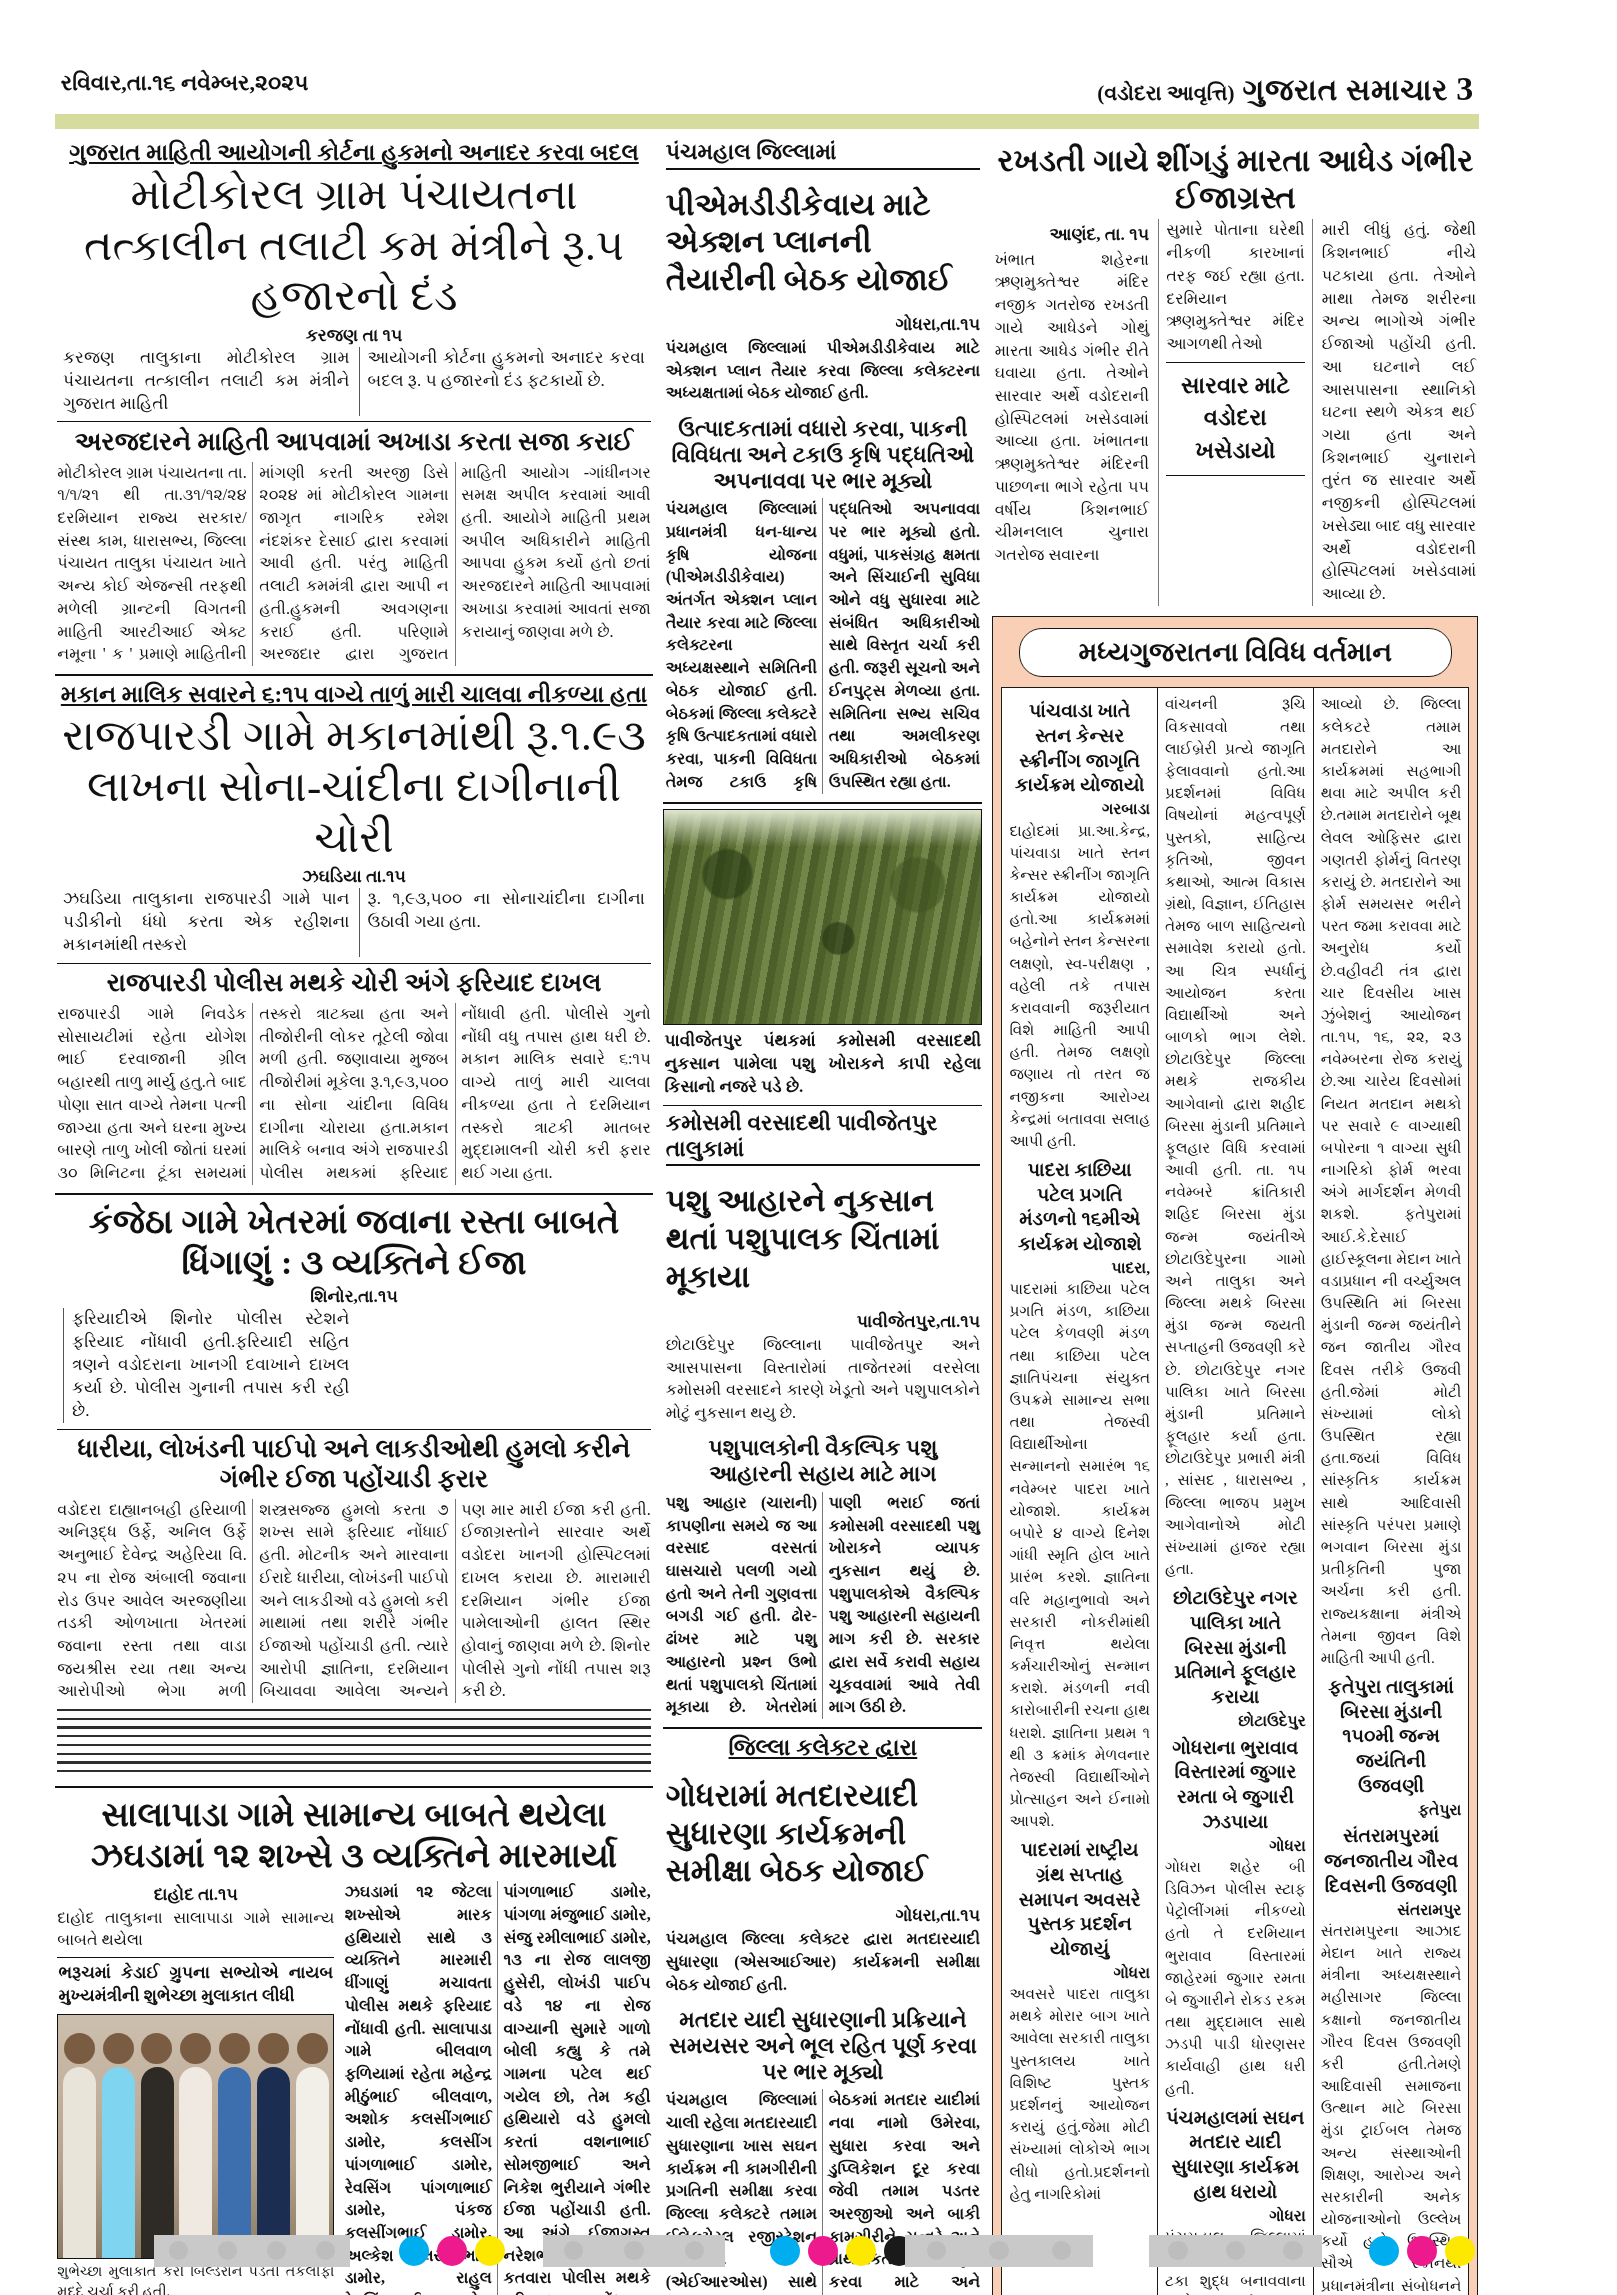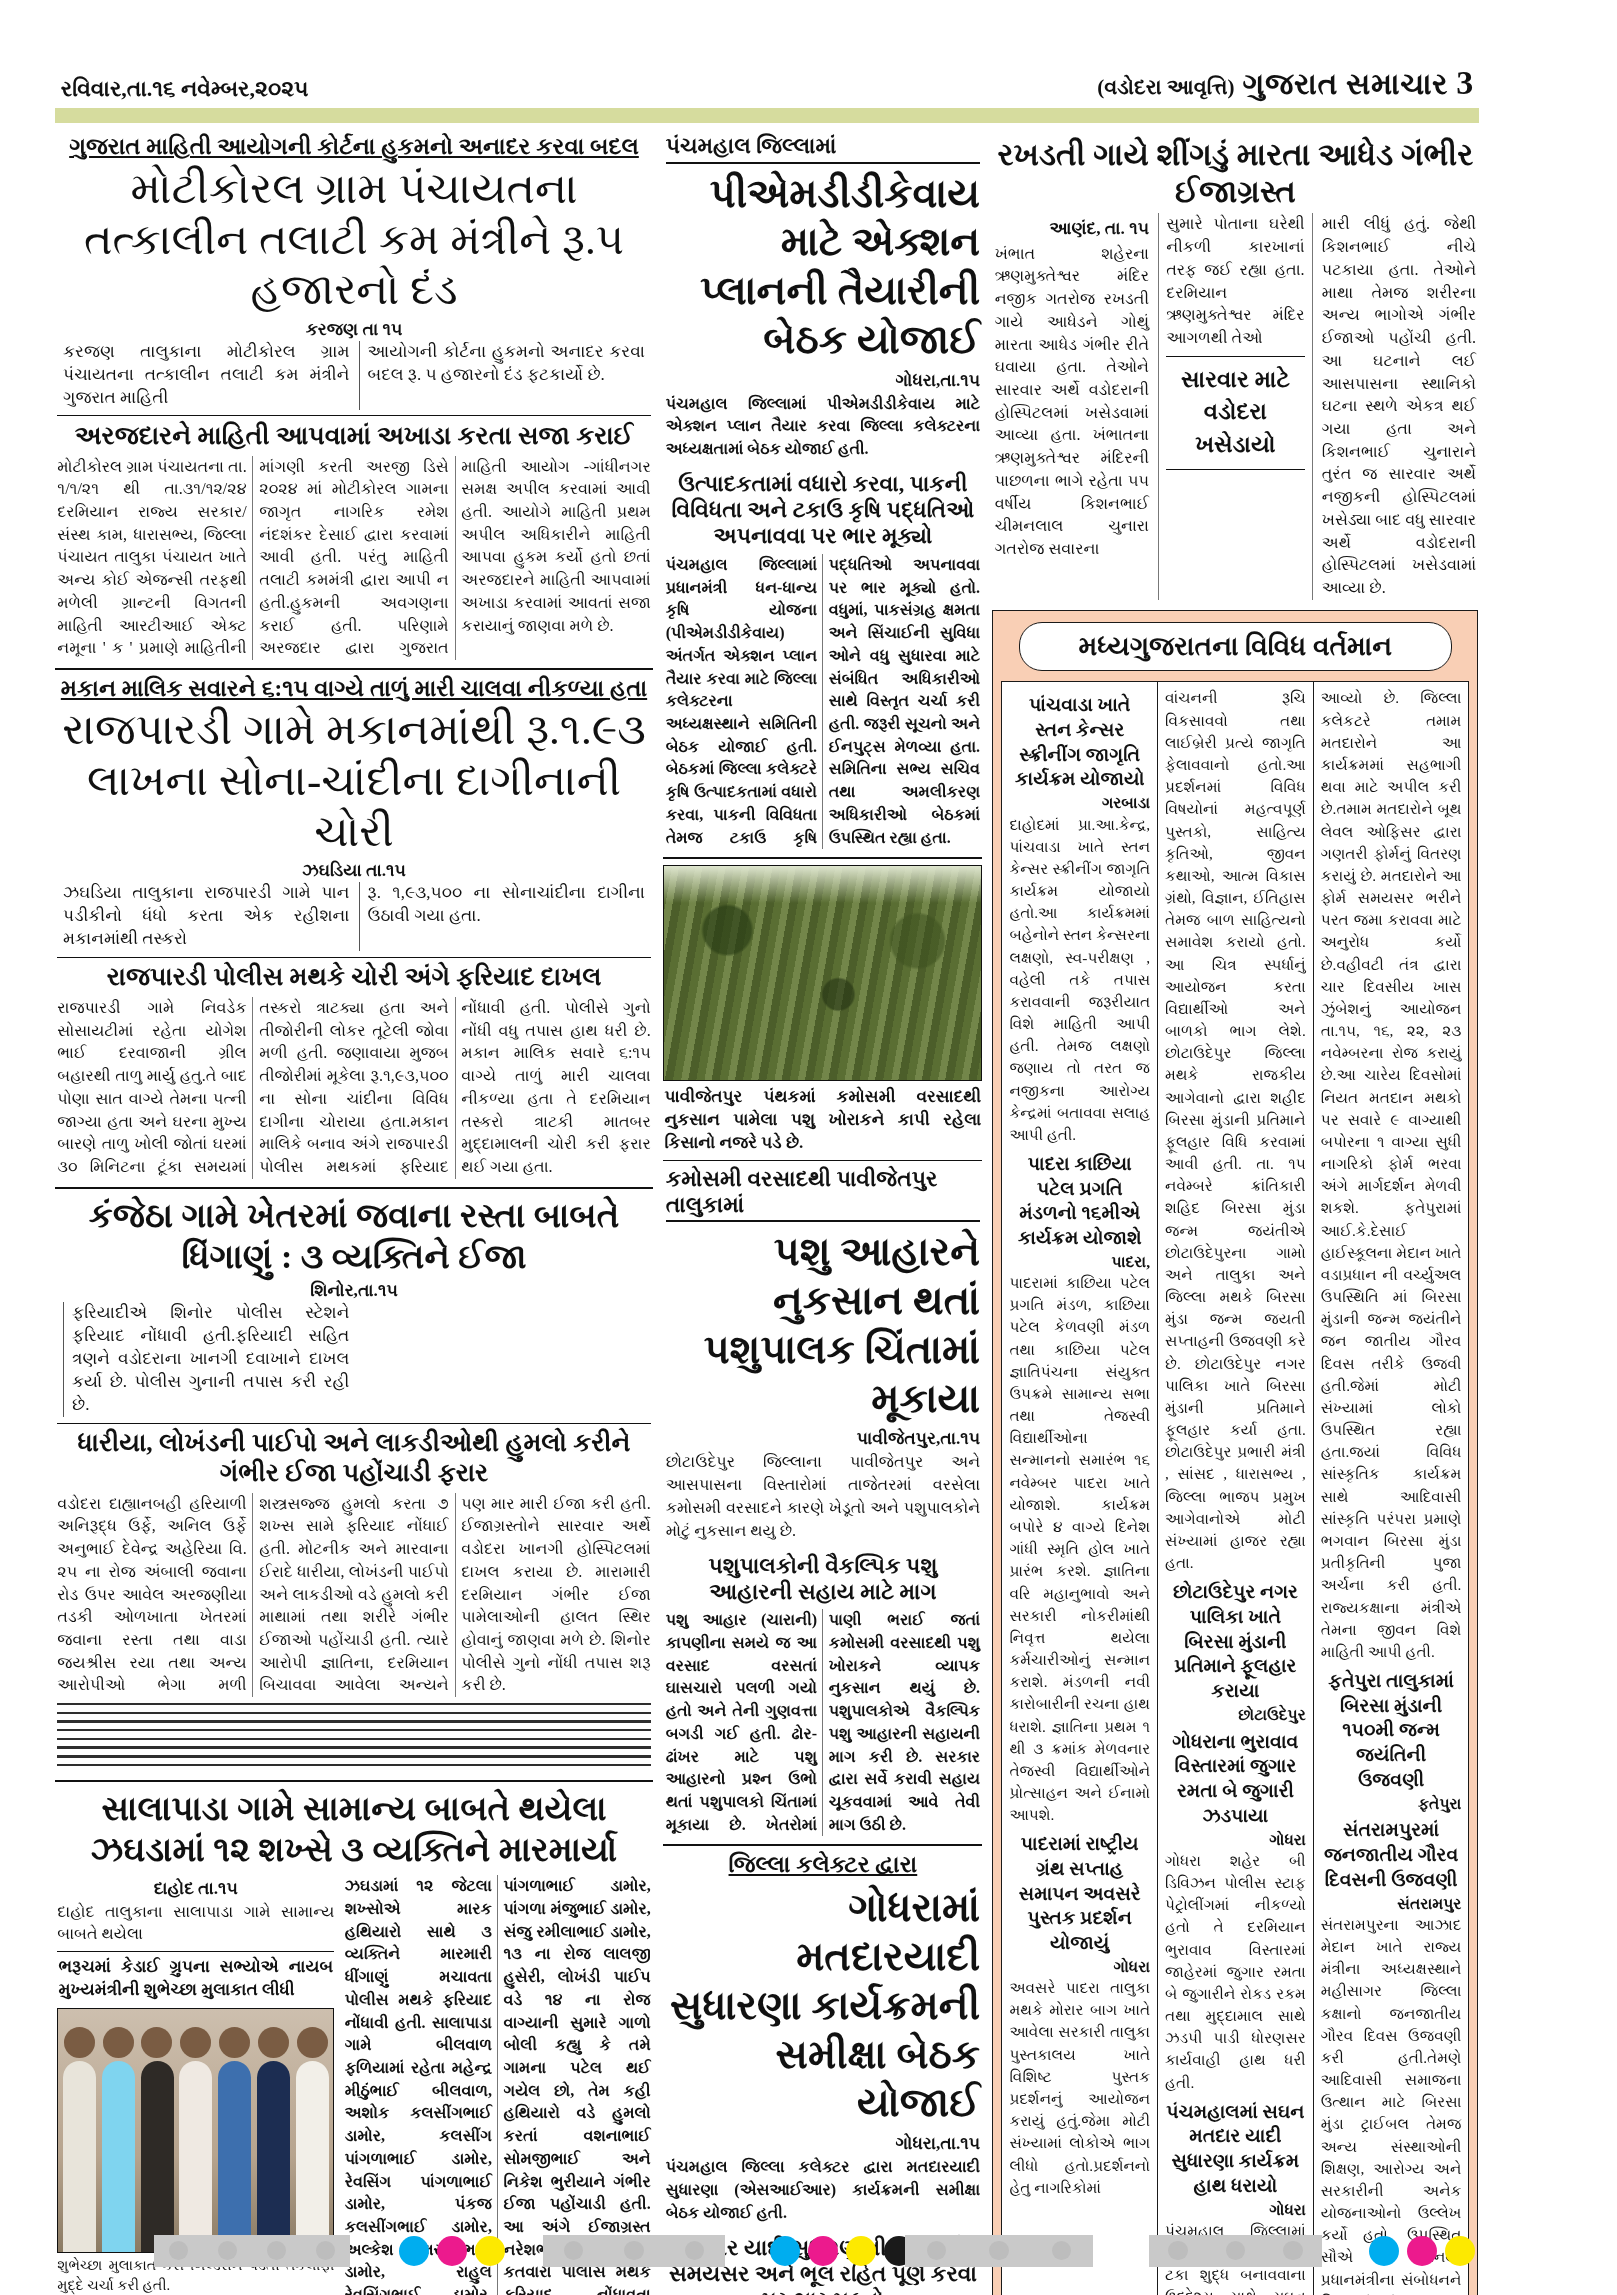--- a/index.html
+++ b/index.html
@@ -1,39 +1,39 @@
 <!DOCTYPE html>
 <html style="font-size:9.2px"><head>
 <meta charset="utf-8">
 <style>
   html,body{margin:0;padding:0;}
   body{width:1617px;height:2295px;background:#ffffff;position:relative;
        font-family:"Liberation Serif","DejaVu Serif",serif;color:#111;}
   .content{position:absolute;left:55px;top:64px;width:1424px;}
   
-  .hdr{display:flex;justify-content:space-between;align-items:flex-end;
-       border-bottom:none;padding:0 5.8px 3.5px 5.8px;}
+  .hdr{display:flex;justify-content:space-between;align-items:flex-start;
+       border-bottom:none;padding:0 5.8px 3.5px 5.8px;margin-top:6px;}
   .hdr-date{font-size:22px;font-weight:bold;}
   .hdr-right{display:flex;align-items:baseline;gap:8px;}
   .hdr-ed{font-size:21px;font-weight:bold;}
   .hdr-mast{font-size:30px;font-weight:900;letter-spacing:0.6px;}
   .hdr-page{font-size:34px;font-weight:900;}
   .band{height:15px;background:#d6dc9e;margin-top:2.3px;}
   
   .row{display:grid;grid-template-columns:927px 486px;column-gap:10.4px;margin-top:5.8px;}
   .leftwrap{display:flex;flex-direction:column;}
   .abgrid{display:grid;grid-template-columns:598px 319px;column-gap:10.4px;}
   .art{border-bottom:2.3px solid #111;padding:3.5px 2.3px 8px 2.3px;}
   .kick{font-size:23px;font-weight:bold;text-align:center;
         text-decoration:underline;margin:2.3px 0 1.2px 0;}
   .kick2{font-size:22px;font-weight:bold;text-align:left;
         border-bottom:2.9px double #111;padding-bottom:2.3px;margin:1.2px 0 3.5px 0;}
   .hl1{font-size:43px;line-height:1.18;font-weight:400;text-align:center;margin:3.5px 0;}
   .hl2{font-size:34px;line-height:1.2;font-weight:900;text-align:center;margin:3.5px 0;}
-  .hl3{font-size:40px;line-height:1.22;font-weight:900;text-align:right;margin:6px 0;}
+  .hl3{font-size:31px;line-height:1.22;font-weight:900;text-align:left;margin:16px 0;}
   .dl{font-size:17.3px;font-weight:bold;text-align:center;margin:3.5px 0 1.2px 0;}
   .lead{display:grid;grid-template-columns:1fr 1fr;column-gap:9.2px;font-size:17px;
         line-height:1.35;text-align:justify;padding:0 5.8px;}
   .lead .l2{border-left:1.2px solid #555;padding-left:8px;}
   .sub{font-size:25.4px;font-weight:900;text-align:center;margin:5.8px 0 2.3px 0;
        border-top:1.7px solid #111;padding-top:4.6px;}
   .sub.nr{border-top:none;}
   .body3{column-count:3;column-gap:12.7px;column-rule:0.6px solid #777;
          font-size:16px;line-height:1.42;text-align:justify;margin-top:4.6px;}
   .body2{column-count:2;column-gap:11.6px;column-rule:0.6px solid #777;

